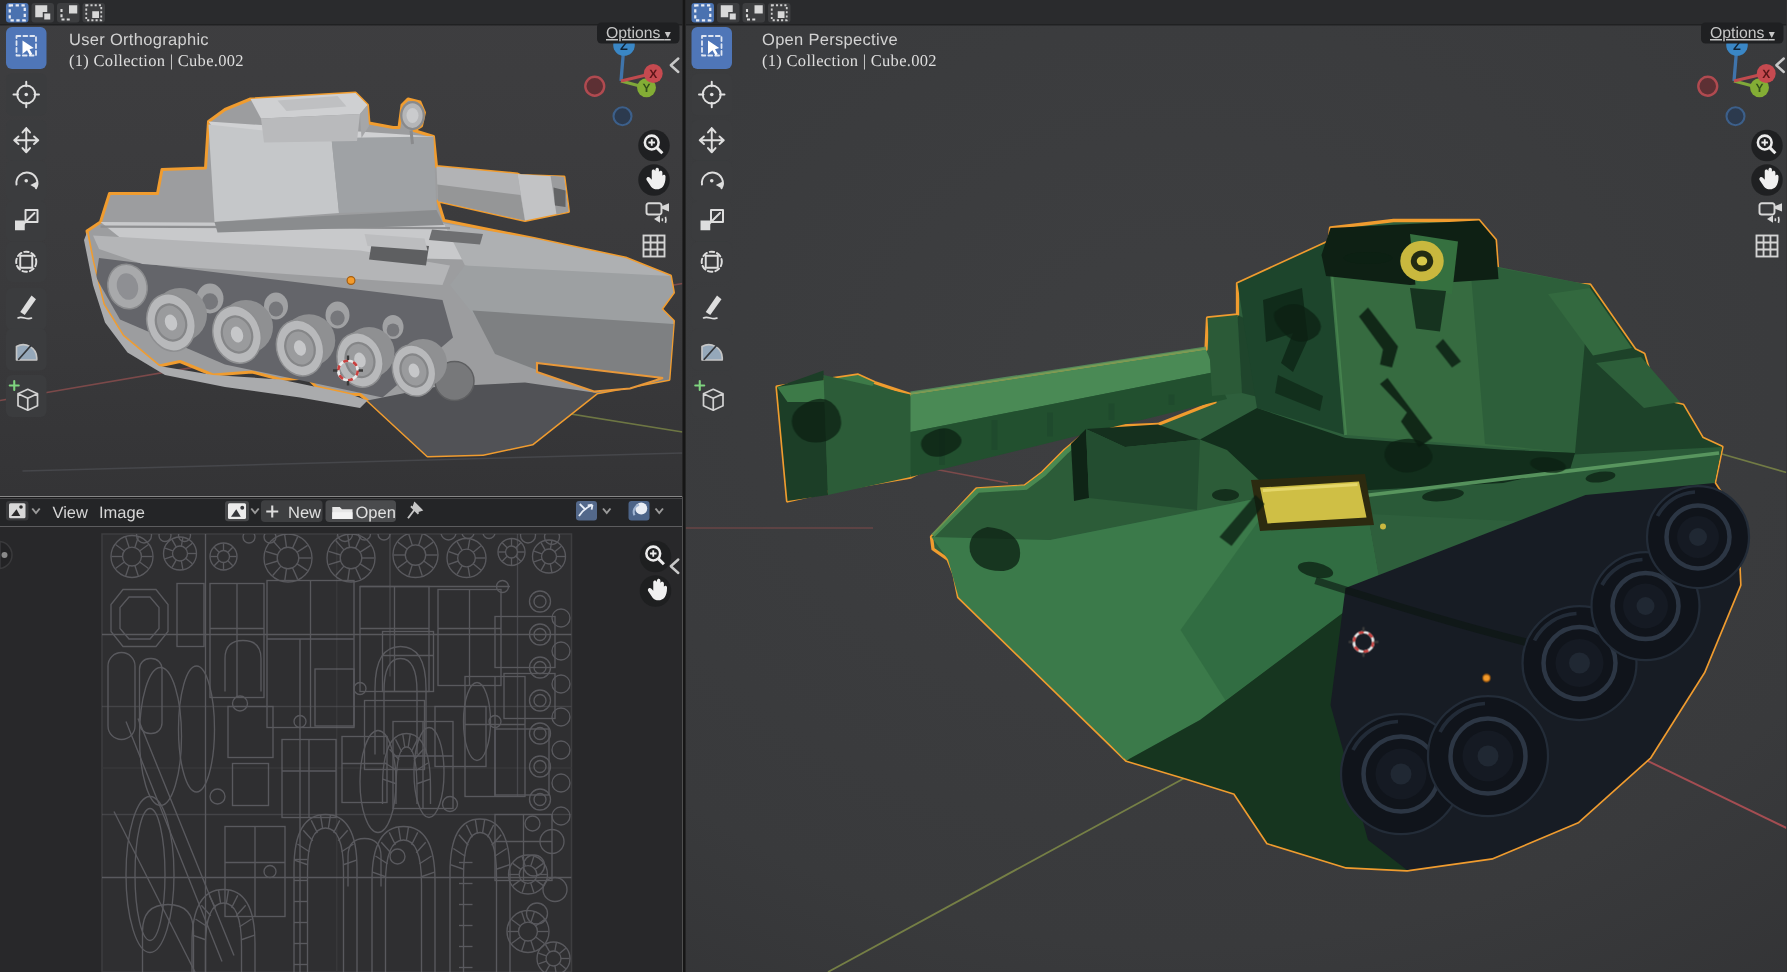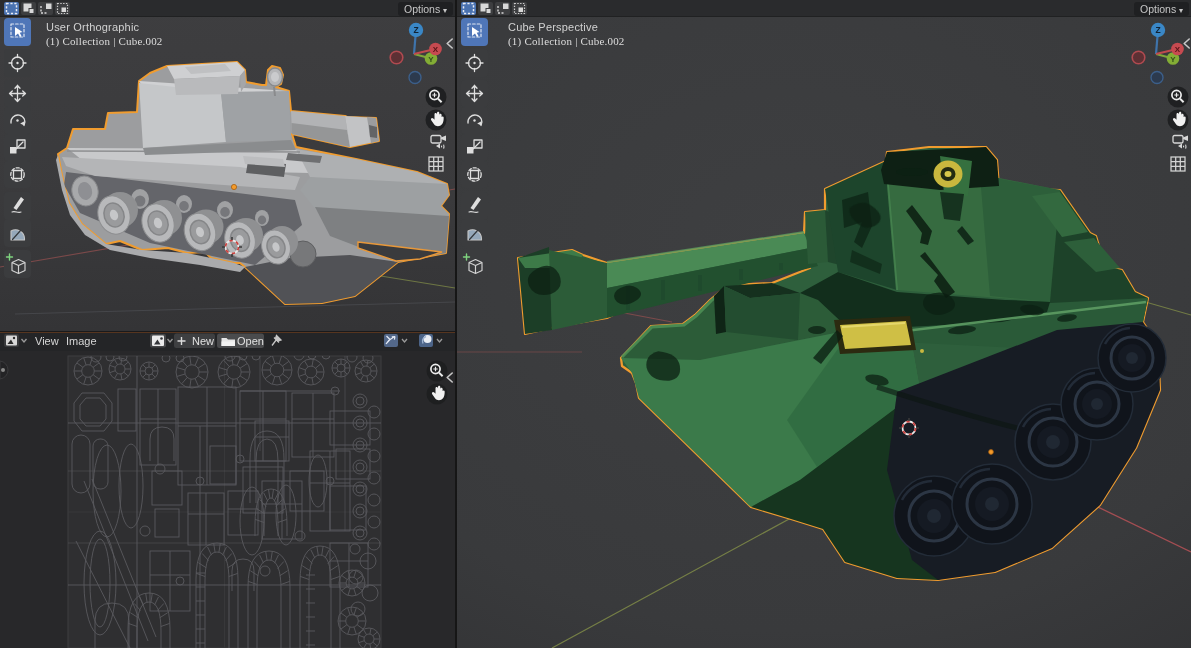--- a/index.html
+++ b/index.html
@@ -1,24 +1,24 @@
 <!DOCTYPE html>
 <html><head>
 <meta charset="utf-8">
 <style>
 html,body{margin:0;padding:0;width:1191px;height:648px;overflow:hidden;background:#303030;
 font-family:"Liberation Sans",sans-serif;}
 #root{position:absolute;left:0;top:0;width:1191px;height:648px;}
 .pane{position:absolute;overflow:hidden;}
 #paneL{left:0;top:0;width:455px;height:331px;background:linear-gradient(180deg,#3e3e40 0%,#3a3a3c 60%,#343436 100%);}
 #paneR{left:457px;top:0;width:734px;height:648px;background:radial-gradient(ellipse 900px 700px at 45% 38%,#3e3f41 0%,#393a3c 55%,#2b2b2d 100%);}
-#paneUV{left:0;top:331px;width:455px;height:317px;background:#f97316;}
+#paneUV{left:0;top:331px;width:455px;height:317px;background:#ffffff;}
 #sep{position:absolute;left:455px;top:0;width:2px;height:648px;background:#161616;}
-.opts{position:absolute;top:2px;height:14px;background:#1f2022;border-radius:3px;color:#c6c6c6;
-font-size:10.5px;line-height:14px;padding:0 6px;}
+.opts{position:absolute;top:15px;height:14px;background:#1f2022;border-radius:3px;color:#c6c6c6;
+font-size:10.5px;line-height:14px;padding:0 6px;text-decoration:underline;}
 .vtxt1{position:absolute;font-size:11px;color:#d2d2d2;letter-spacing:0.2px;}
 .vtxt2{position:absolute;font-size:11px;color:#dedede;letter-spacing:0.2px;font-family:Liberation Serif, serif;}
 svg{position:absolute;left:0;top:0;}
 </style>
 </head>
 <body>
 <div id="root">
 <svg width="0" height="0" style="position:absolute;">
 <defs>
 <g id="selicons">
@@ -311,21 +311,21 @@
       <rect x="0" y="16" width="734" height="1" fill="#202122"></rect>
       <use href="#tool9"></use>
       <use href="#gizmo" x="699" y="54"></use>
       <use href="#bzoom" x="721" y="97"></use>
       <use href="#bhand" x="721" y="120"></use>
       <use href="#bcam" x="724" y="142"></use>
       <use href="#bgrid" x="721" y="164"></use>
       <use href="#sbarrow" x="729" y="39"></use>
       <use href="#selicons" x="4" y="2"></use>
     </svg>
-    <div class="vtxt1" style="left:51px;top:21px;">Cube Perspective</div>
+    <div class="vtxt1" style="left:51px;top:21px;">Open Perspective</div>
     <div class="vtxt2" style="left:51px;top:35px;">(1) Collection | Cube.002</div>
     <div class="opts" style="left:677px;">Options <span style="font-size:8px;">▾</span></div>
   </div>
   <div id="paneUV" class="pane">
     <svg id="svgUV" width="455" height="317" viewBox="0 0 455 317">
       <rect x="0" y="0" width="455" height="1.5" fill="#1a1a1c"></rect>
       <rect x="0" y="1.5" width="455" height="18.5" fill="#242527"></rect>
       <rect x="0" y="20" width="455" height="297" fill="#28282a"></rect>
       <rect x="68" y="25" width="313" height="292" fill="#2f2f31" stroke="#3e3e40"></rect>
       <line x1="224.5" y1="25" x2="224.5" y2="317" stroke="#38383a"></line>

